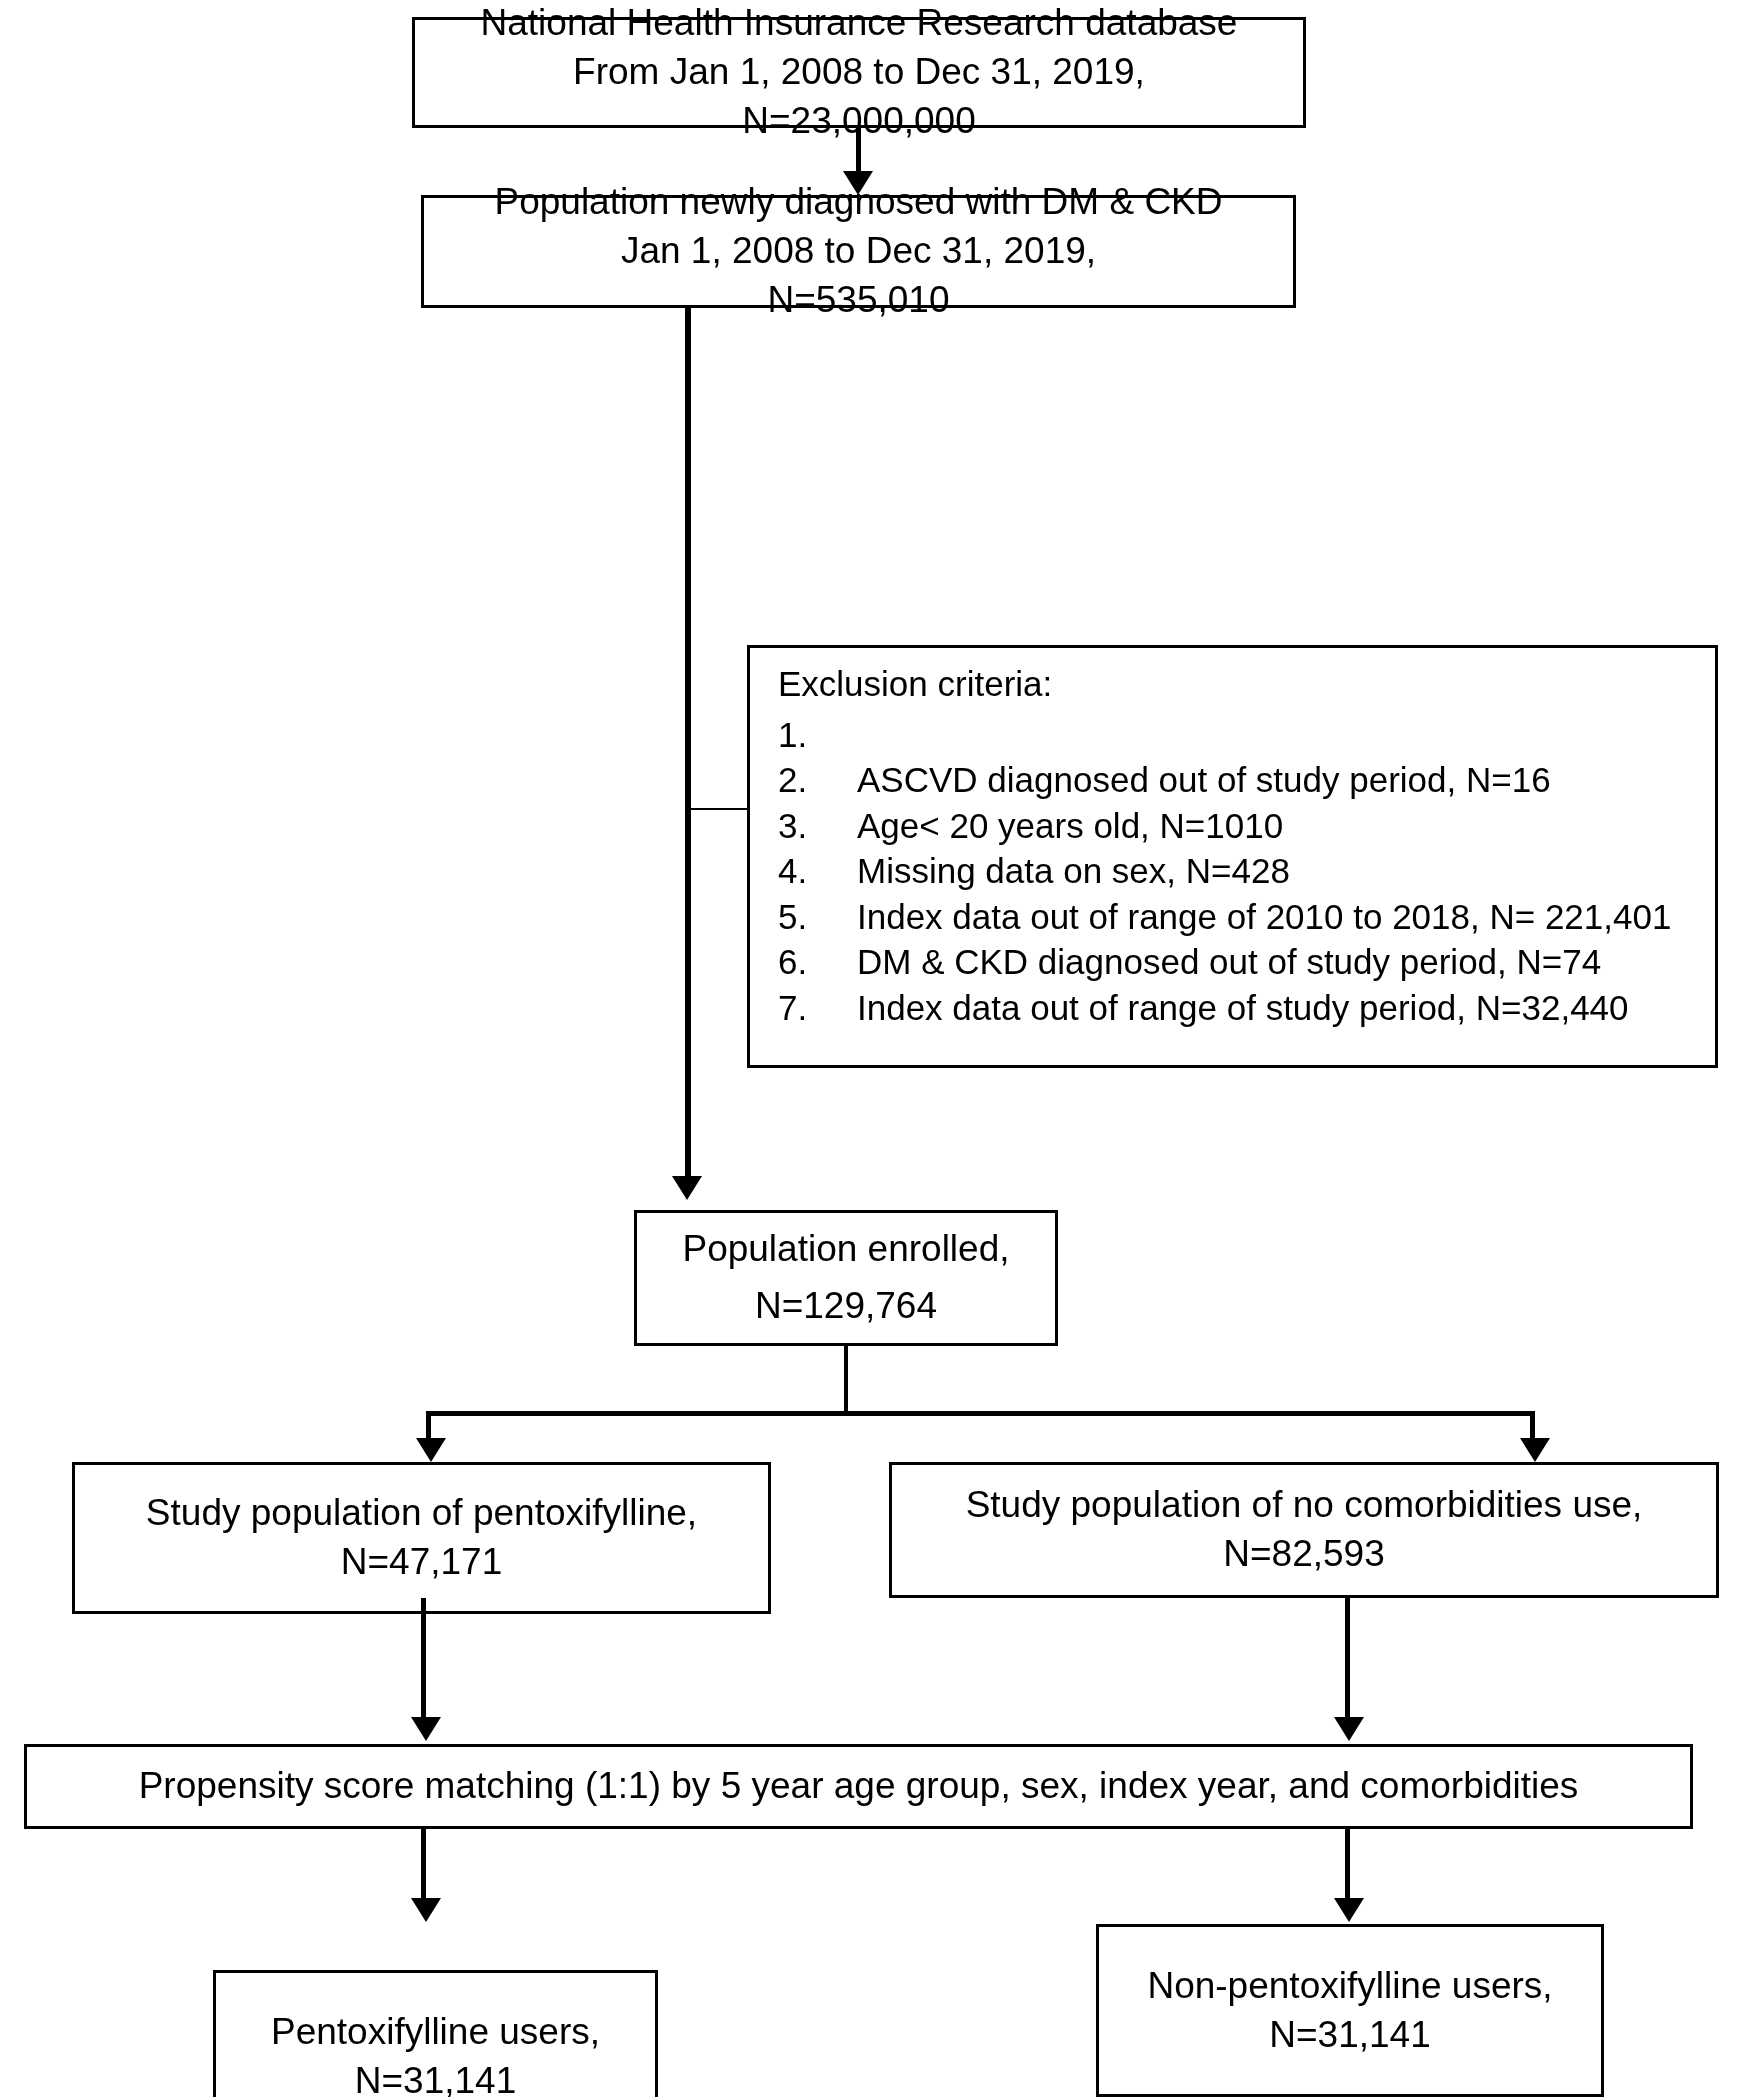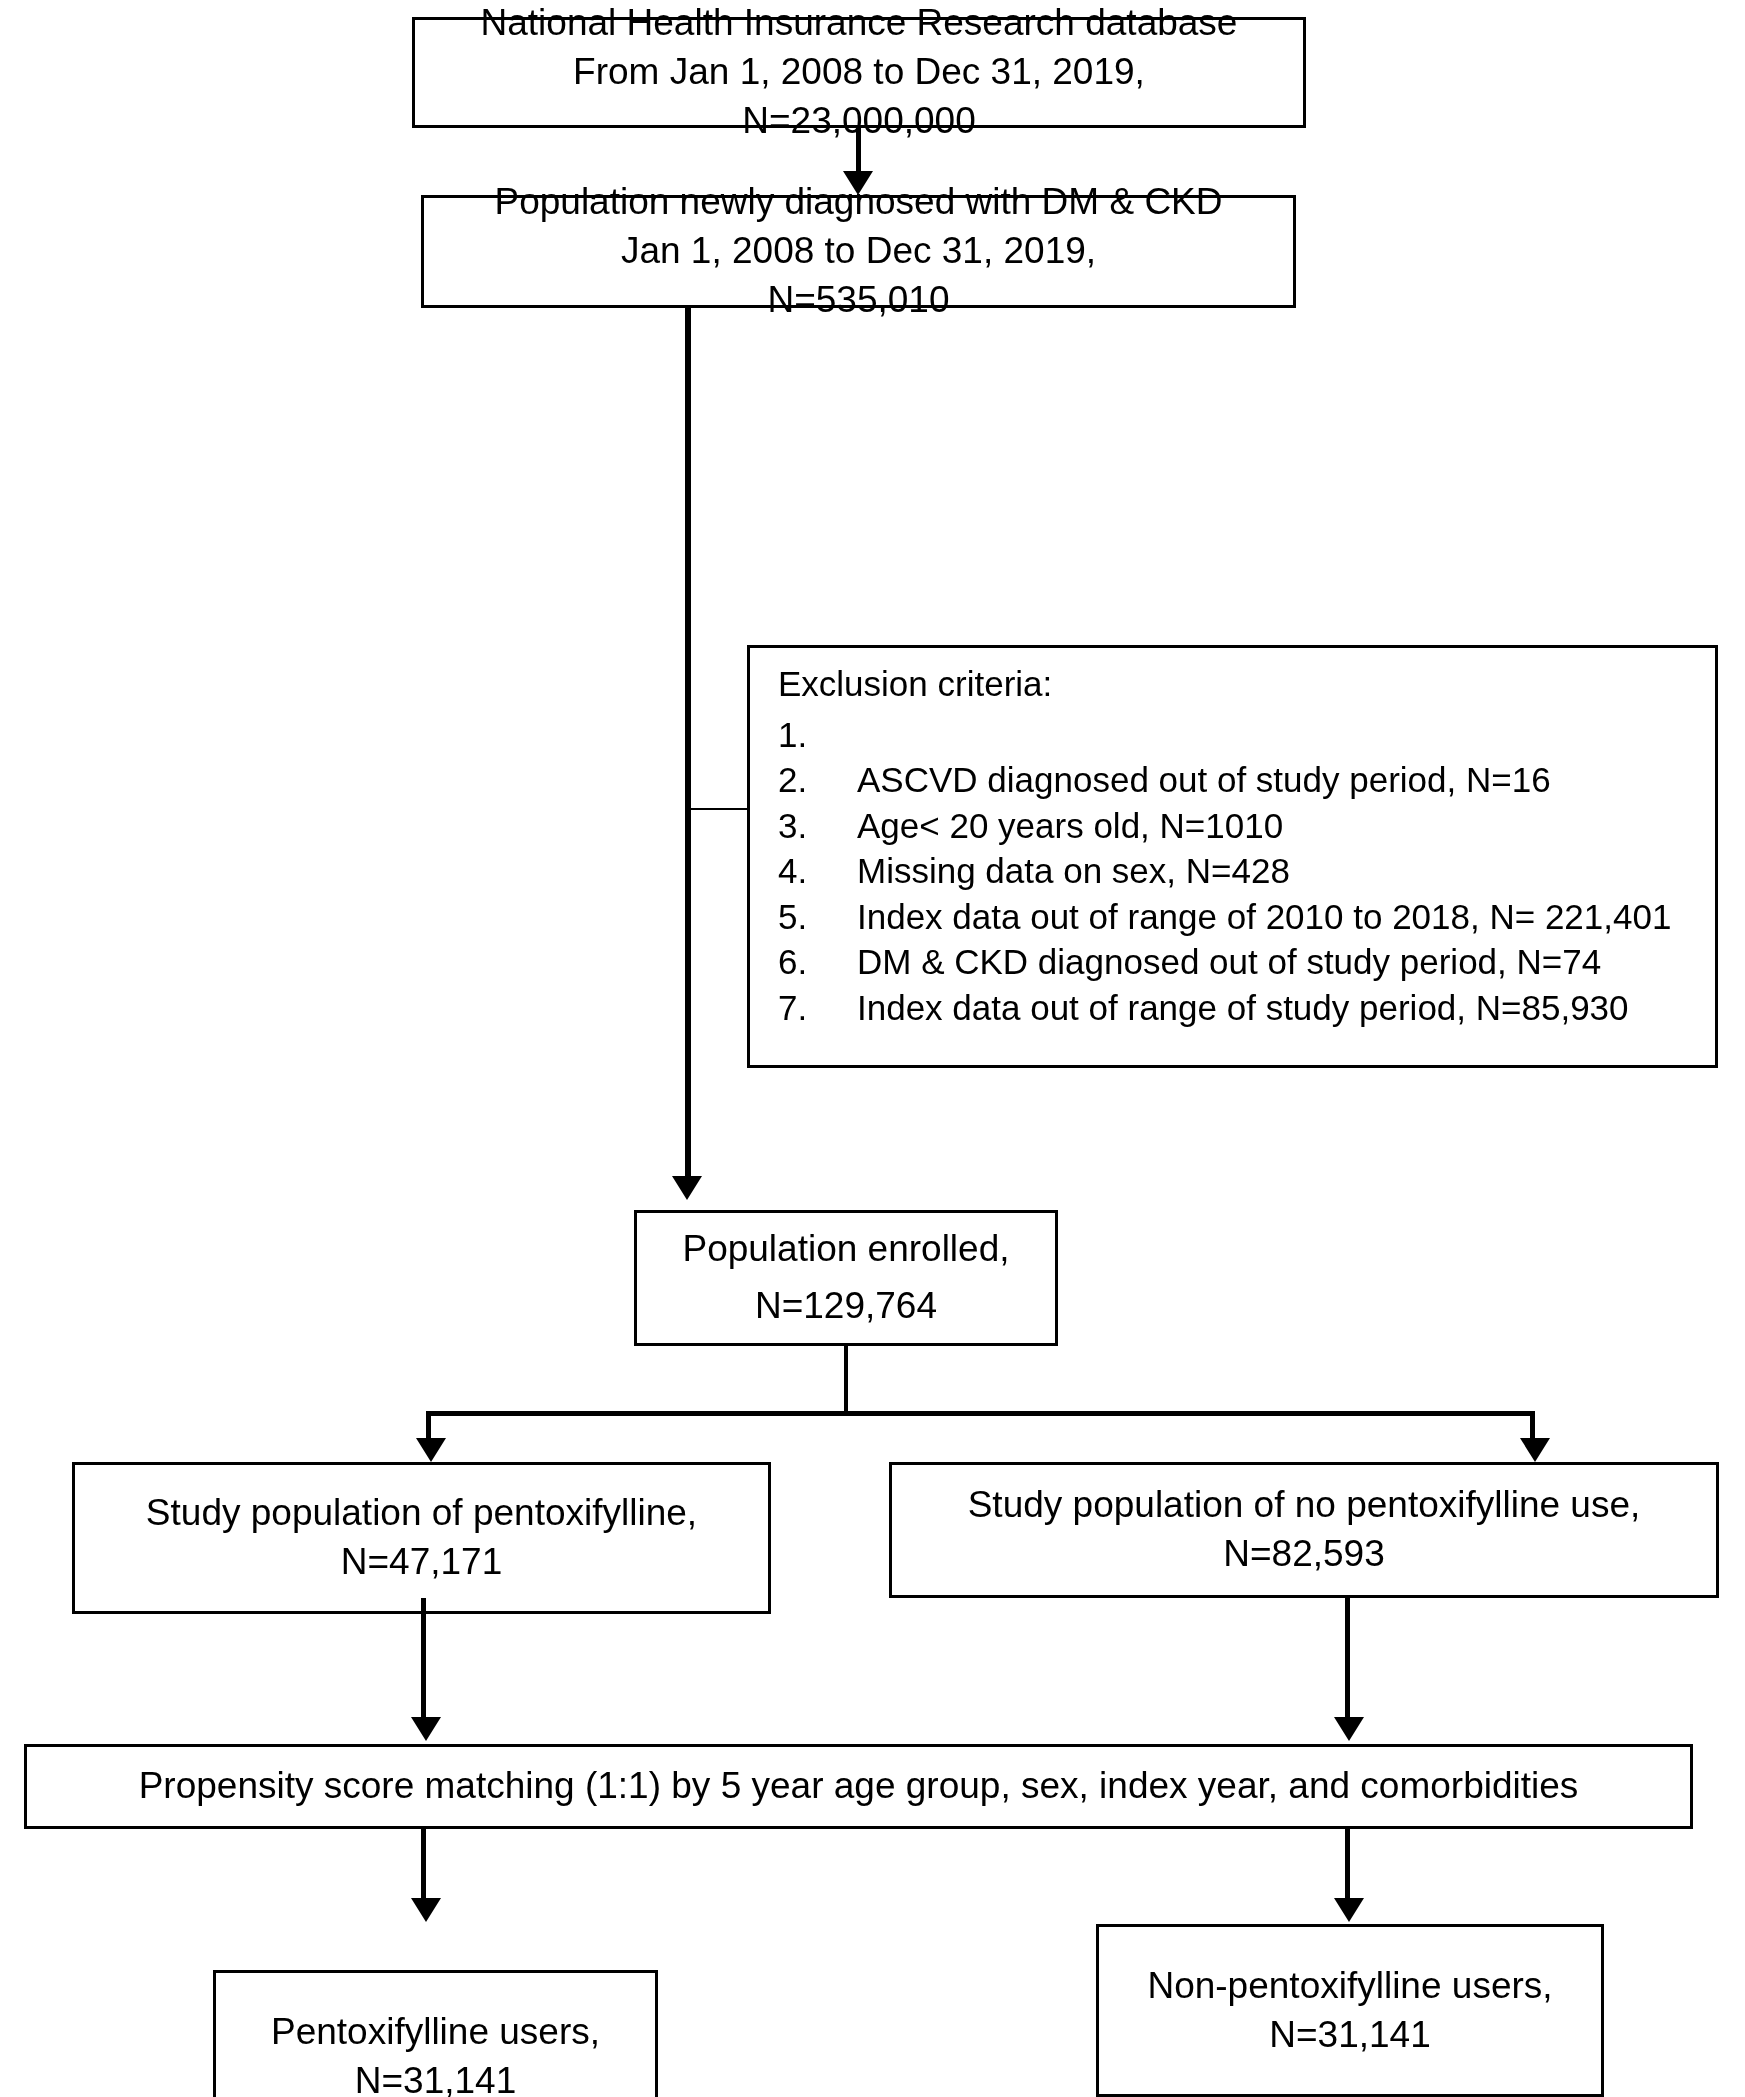--- a/index.html
+++ b/index.html
@@ -66,21 +66,21 @@
       <li>
         <span class="excl-num">5.</span>
         <span>Index data out of range of 2010 to 2018, N= 221,401</span>
       </li>
       <li>
         <span class="excl-num">6.</span>
         <span>DM &amp; CKD diagnosed out of study period, N=74</span>
       </li>
       <li>
         <span class="excl-num">7.</span>
-        <span>Index data out of range of study period, N=85,930</span>
+        <span>Index data out of range of study period, N=32,440</span>
       </li>
     </ul>
   </div>
 
   <div class="box" style="left:634px;top:1210px;width:424px;height:136px;gap:8px;">
     <span class="ln">Population enrolled,</span>
     <span class="ln">N=129,764</span>
   </div>
 
   <div class="vline" style="left:844px;top:1346px;width:4.2px;height:68px;"></div>
@@ -89,21 +89,21 @@
   <div class="vline" style="left:1530px;top:1411px;width:5.4px;height:30px;"></div>
   <div class="arrow" style="left:416px;top:1438px;"></div>
   <div class="arrow" style="left:1520px;top:1438px;"></div>
 
   <div class="box" style="left:72px;top:1462px;width:699px;height:152px;">
     <span class="ln">Study population of pentoxifylline,</span>
     <span class="ln">N=47,171</span>
   </div>
 
   <div class="box" style="left:889px;top:1462px;width:830px;height:136px;">
-    <span class="ln">Study population of no pentoxifylline use,</span>
+    <span class="ln">Study population of no comorbidities use,</span>
     <span class="ln">N=82,593</span>
   </div>
 
   <div class="vline" style="left:421px;top:1598px;width:5.4px;height:123px;"></div>
   <div class="arrow" style="left:411px;top:1717px;"></div>
   <div class="vline" style="left:1345px;top:1598px;width:5.4px;height:123px;"></div>
   <div class="arrow" style="left:1334px;top:1717px;"></div>
 
   <div class="box" style="left:24px;top:1744px;width:1669px;height:85px;">
     <span class="ln">Propensity score matching (1:1) by 5 year age group, sex, index year, and comorbidities</span>

